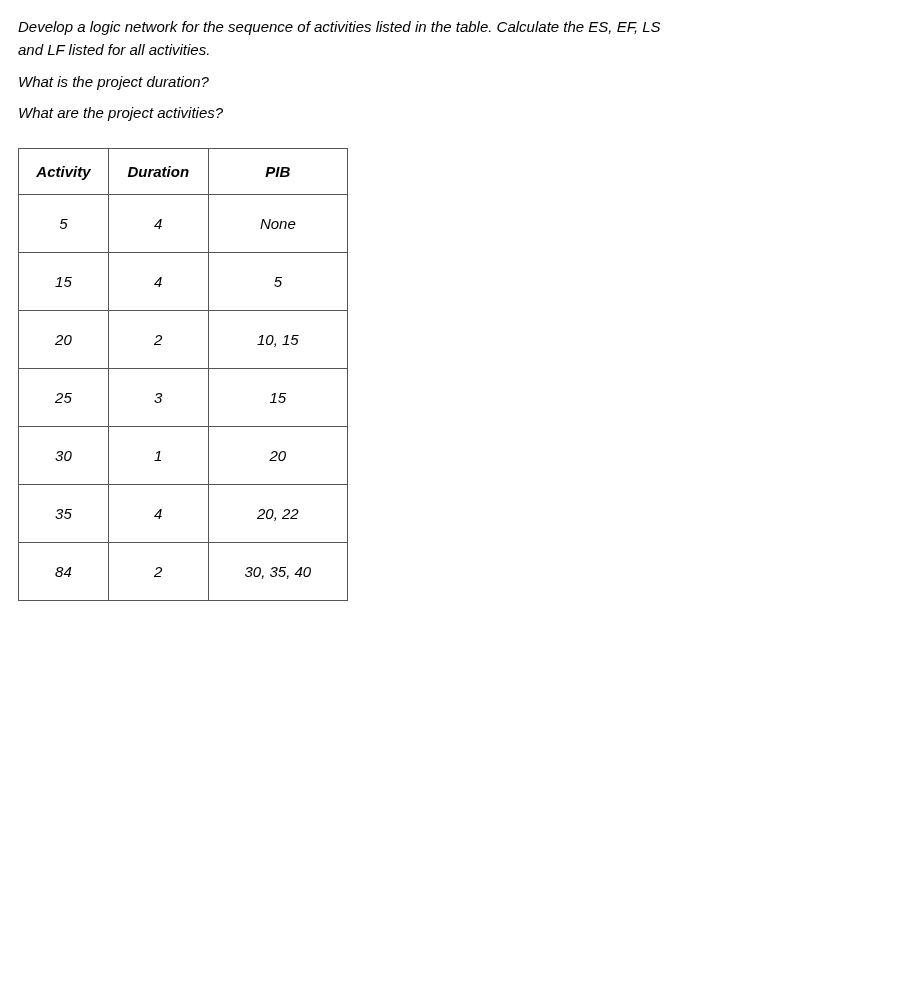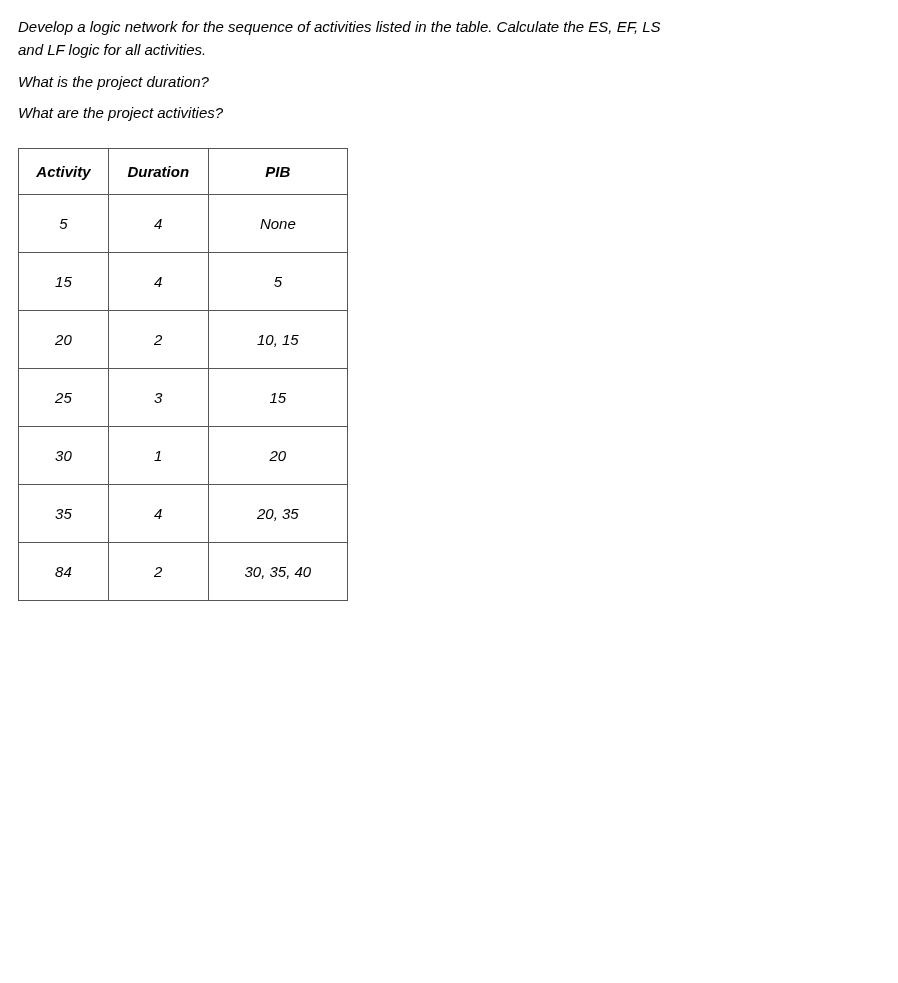--- a/index.html
+++ b/index.html
@@ -74,21 +74,21 @@
       width: 140px;
     }
   </style>
 </head>
 <body>
 
 
 
 <p class="intro-text">
   <span>Develop a logic network for the sequence of activities listed in the table. Calculate the ES, EF, LS</span><br>
-  <span>and LF logic for all activities.</span>
+  <span>and LF listed for all activities.</span>
 </p>
 
 <p class="question">
   <span>What is the project duration?</span>
 </p>
 
 <p class="question">
   <span>What are the project activities?</span>
 </p>
 
@@ -123,21 +123,21 @@
           <td>15</td>
         </tr>
         <tr>
           <td>30</td>
           <td>1</td>
           <td>20</td>
         </tr>
         <tr>
           <td>35</td>
           <td>4</td>
-          <td>20, 35</td>
+          <td>20, 22</td>
         </tr>
         <tr>
           <td>84</td>
           <td>2</td>
           <td>30, 35, 40</td>
         </tr>
       </tbody>
   </table>
 </div>
 

